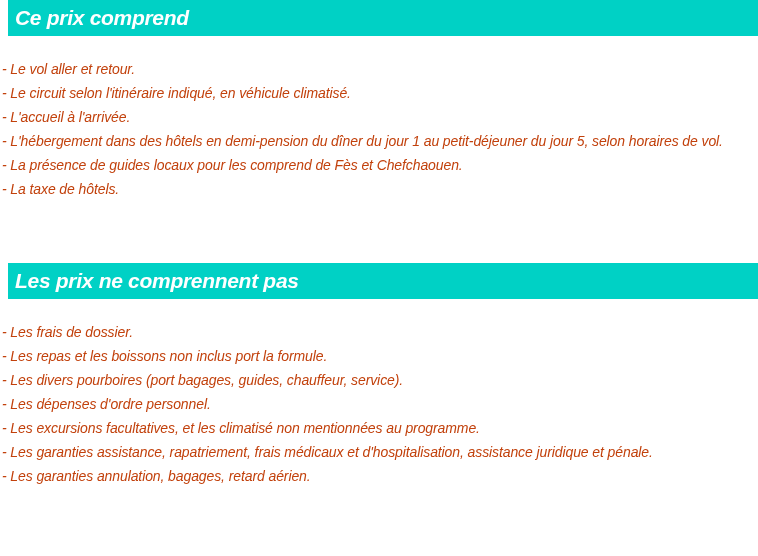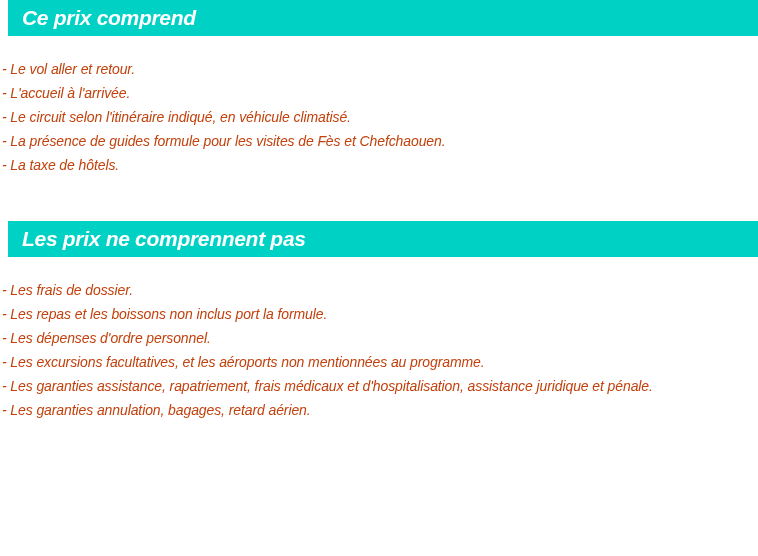--- a/index.html
+++ b/index.html
@@ -12,21 +12,21 @@
     background: #ffffff;
     overflow: hidden;
     font-family: "Liberation Sans", sans-serif;
   }
   .section-header {
     margin-left: 8px;
     height: 36px;
     background: #00D1C5;
     display: flex;
     align-items: center;
-    padding-left: 14px;
+    padding-left: 7px;
     box-sizing: border-box;
   }
   .section-header .title {
     color: #ffffff;
     font-style: italic;
     font-weight: bold;
     font-size: 21px;
     letter-spacing: -0.3px;
     white-space: nowrap;
   }
@@ -37,48 +37,50 @@
     font-style: italic;
     font-size: 14px;
     line-height: 24px;
     color: #c2410c;
     letter-spacing: -0.1px;
   }
   .item-list li {
     white-space: nowrap;
   }
   .section-2 .section-header {
-    margin-top: 44px;
+    margin-top: 62px;
   }
 </style>
 </head>
 <body>
 
 <div>
 
   <section class="section-1">
     <div class="section-header">
       <span class="title">Ce prix comprend</span>
     </div>
     <ul class="item-list">
       <li>- Le vol aller et retour.</li>
+      <li>- Le circuit selon l'itinéraire indiqué, en véhicule climatisé.</li>
       <li>- L'accueil à l'arrivée.</li>
-      <li>- Le circuit selon l'itinéraire indiqué, en véhicule climatisé.</li>
-      <li>- La présence de guides formule pour les visites de Fès et Chefchaouen.</li>
+      <li>- L'hébergement dans des hôtels en demi-pension du dîner du jour 1 au petit-déjeuner du jour 5, selon horaires de vol.</li>
+      <li>- La présence de guides locaux pour les comprend de Fès et Chefchaouen.</li>
       <li>- La taxe de hôtels.</li>
     </ul>
   </section>
 
   <section class="section-2">
     <div class="section-header">
       <span class="title">Les prix ne comprennent pas</span>
     </div>
     <ul class="item-list">
       <li>- Les frais de dossier.</li>
       <li>- Les repas et les boissons non inclus port la formule.</li>
+      <li>- Les divers pourboires (port bagages, guides, chauffeur, service).</li>
       <li>- Les dépenses d'ordre personnel.</li>
-      <li>- Les excursions facultatives, et les aéroports non mentionnées au programme.</li>
+      <li>- Les excursions facultatives, et les climatisé non mentionnées au programme.</li>
       <li>- Les garanties assistance, rapatriement, frais médicaux et d'hospitalisation, assistance juridique et pénale.</li>
       <li>- Les garanties annulation, bagages, retard aérien.</li>
     </ul>
   </section>
 
 </div>
 
 </body></html>

